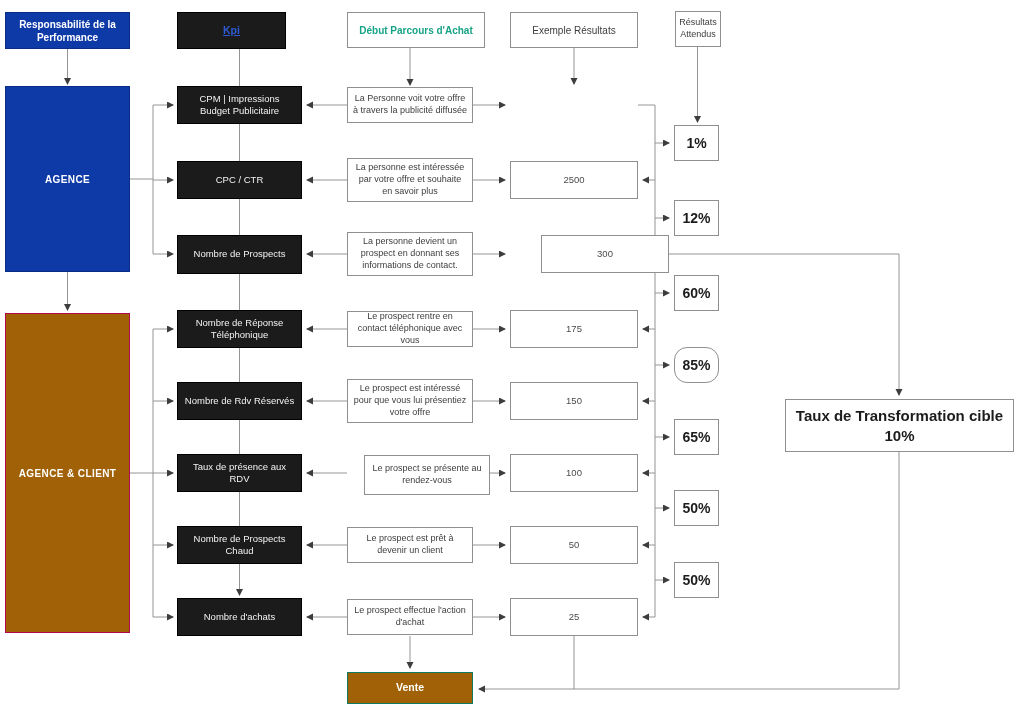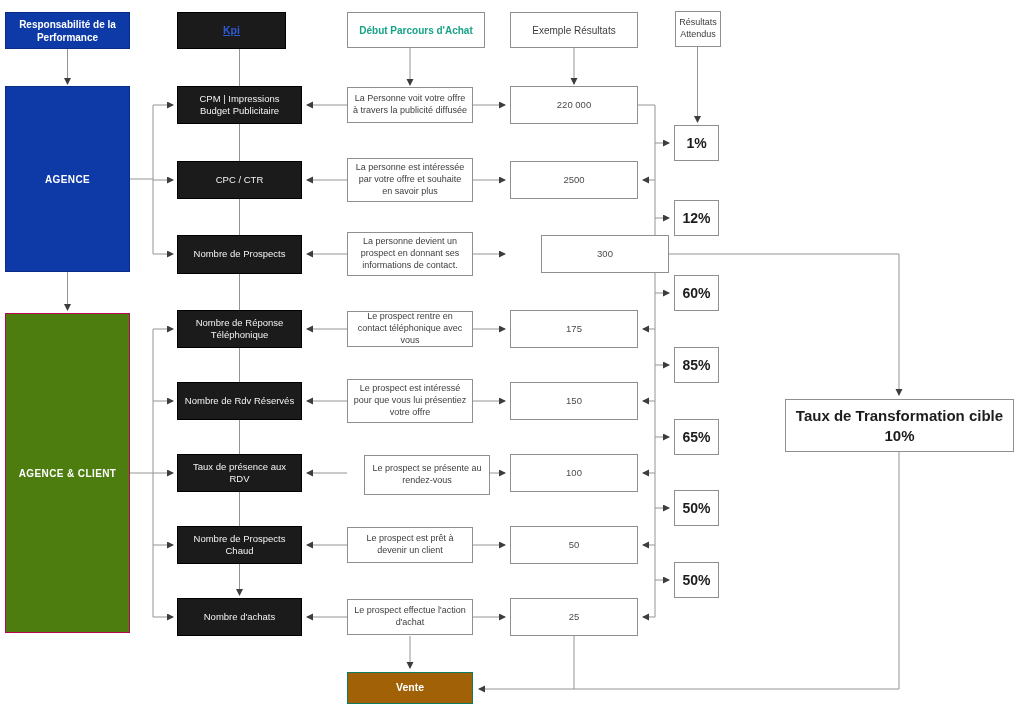--- a/index.html
+++ b/index.html
@@ -6,21 +6,21 @@
   #canvas{
     position:relative;width:1024px;height:705px;background:#ffffff;overflow:hidden;
     font-family:"Liberation Sans", sans-serif;
   }
   #wires{position:absolute;left:0;top:0;z-index:0;}
   .box{position:absolute;box-sizing:border-box;display:flex;align-items:center;justify-content:center;
        text-align:center;z-index:1;line-height:1.3;}
   .white{background:#ffffff;border:1px solid #8f8f8f;color:#3d3d3d;font-size:9.5px;}
   .black{background:#1b1b1b;border:1px solid #000000;color:#f2f2f2;font-size:9.5px;padding:2px 6px;}
   .blue{background:#0e3aa8;border:1px solid #0a2c85;color:#ffffff;font-weight:bold;font-size:10px;}
-  .pink{background:#4d7c0f;border:1px solid #b40853;color:#ffffff;font-weight:bold;font-size:10px;}
+  .pink{background:#a16207;border:1px solid #b40853;color:#ffffff;font-weight:bold;font-size:10px;}
   .teal{background:#a16207;border:1px solid #0e7a64;color:#ffffff;font-weight:bold;font-size:10.5px;}
   .desc{font-size:9px;color:#3d3d3d;padding:2px 5px;}
   .result{font-size:9.5px;color:#4a4a4a;}
   .pct{font-size:14px;font-weight:bold;color:#1c1c1c;}
   .hdr{font-size:10px;}
   .kpilink{color:#2e5bd7;font-weight:bold;font-size:10.5px;text-decoration:underline;cursor:pointer;}
   .tealtxt{color:#17a386;font-weight:bold;font-size:10px;}
   .small{font-size:9px;color:#3d3d3d;}
   .target{font-size:15px;font-weight:bold;color:#1c1c1c;}
 </style>
@@ -137,33 +137,32 @@
 
   <div class="box white desc" style="left:347px;top:87px;width:126px;height:36px;">La Personne voit votre offre à travers la publicité diffusée</div>
   <div class="box white desc" style="left:347px;top:158px;width:126px;height:44px;">La personne est intéressée par votre offre et souhaite en savoir plus</div>
   <div class="box white desc" style="left:347px;top:232px;width:126px;height:44px;">La personne devient un prospect en donnant ses informations de contact.</div>
   <div class="box white desc" style="left:347px;top:311px;width:126px;height:36px;">Le prospect rentre en contact téléphonique avec vous</div>
   <div class="box white desc" style="left:347px;top:379px;width:126px;height:44px;">Le prospect est intéressé pour que vous lui présentiez votre offre</div>
   <div class="box white desc" style="left:364px;top:455px;width:126px;height:40px;">Le prospect se présente au rendez-vous</div>
   <div class="box white desc" style="left:347px;top:527px;width:126px;height:36px;">Le prospect est prêt à devenir un client</div>
   <div class="box white desc" style="left:347px;top:599px;width:126px;height:36px;">Le prospect effectue l'action d'achat</div>
 
-  <div class="box white result" style="left:510px;top:86px;width:128px;height:38px;">220 000</div>
   <div class="box white result" style="left:510px;top:161px;width:128px;height:38px;">2500</div>
   <div class="box white result" style="left:510px;top:235px;width:128px;height:38px;margin-left:31px;">300</div>
   <div class="box white result" style="left:510px;top:310px;width:128px;height:38px;text-align:right;">175</div>
   <div class="box white result" style="left:510px;top:382px;width:128px;height:38px;">150</div>
   <div class="box white result" style="left:510px;top:454px;width:128px;height:38px;">100</div>
   <div class="box white result" style="left:510px;top:526px;width:128px;height:38px;">50</div>
   <div class="box white result" style="left:510px;top:598px;width:128px;height:38px;">25</div>
 
   <div class="box white pct" style="left:674px;top:125px;width:45px;height:36px;">1%</div>
   <div class="box white pct" style="left:674px;top:200px;width:45px;height:36px;">12%</div>
   <div class="box white pct" style="left:674px;top:275px;width:45px;height:36px;">60%</div>
-  <div class="box white pct" style="left:674px;top:347px;width:45px;height:36px;">85%</div>
+  <div class="box white pct" style="left:674px;top:347px;width:45px;height:36px;border-radius:13px;">85%</div>
   <div class="box white pct" style="left:674px;top:419px;width:45px;height:36px;">65%</div>
   <div class="box white pct" style="left:674px;top:490px;width:45px;height:36px;">50%</div>
   <div class="box white pct" style="left:674px;top:562px;width:45px;height:36px;">50%</div>
 
   <div class="box white target" style="left:785px;top:399px;width:229px;height:53px;">Taux de Transformation cible 10%</div>
 
   <div class="box teal" style="left:347px;top:672px;width:126px;height:32px;">Vente</div>
 
 </div>
 

